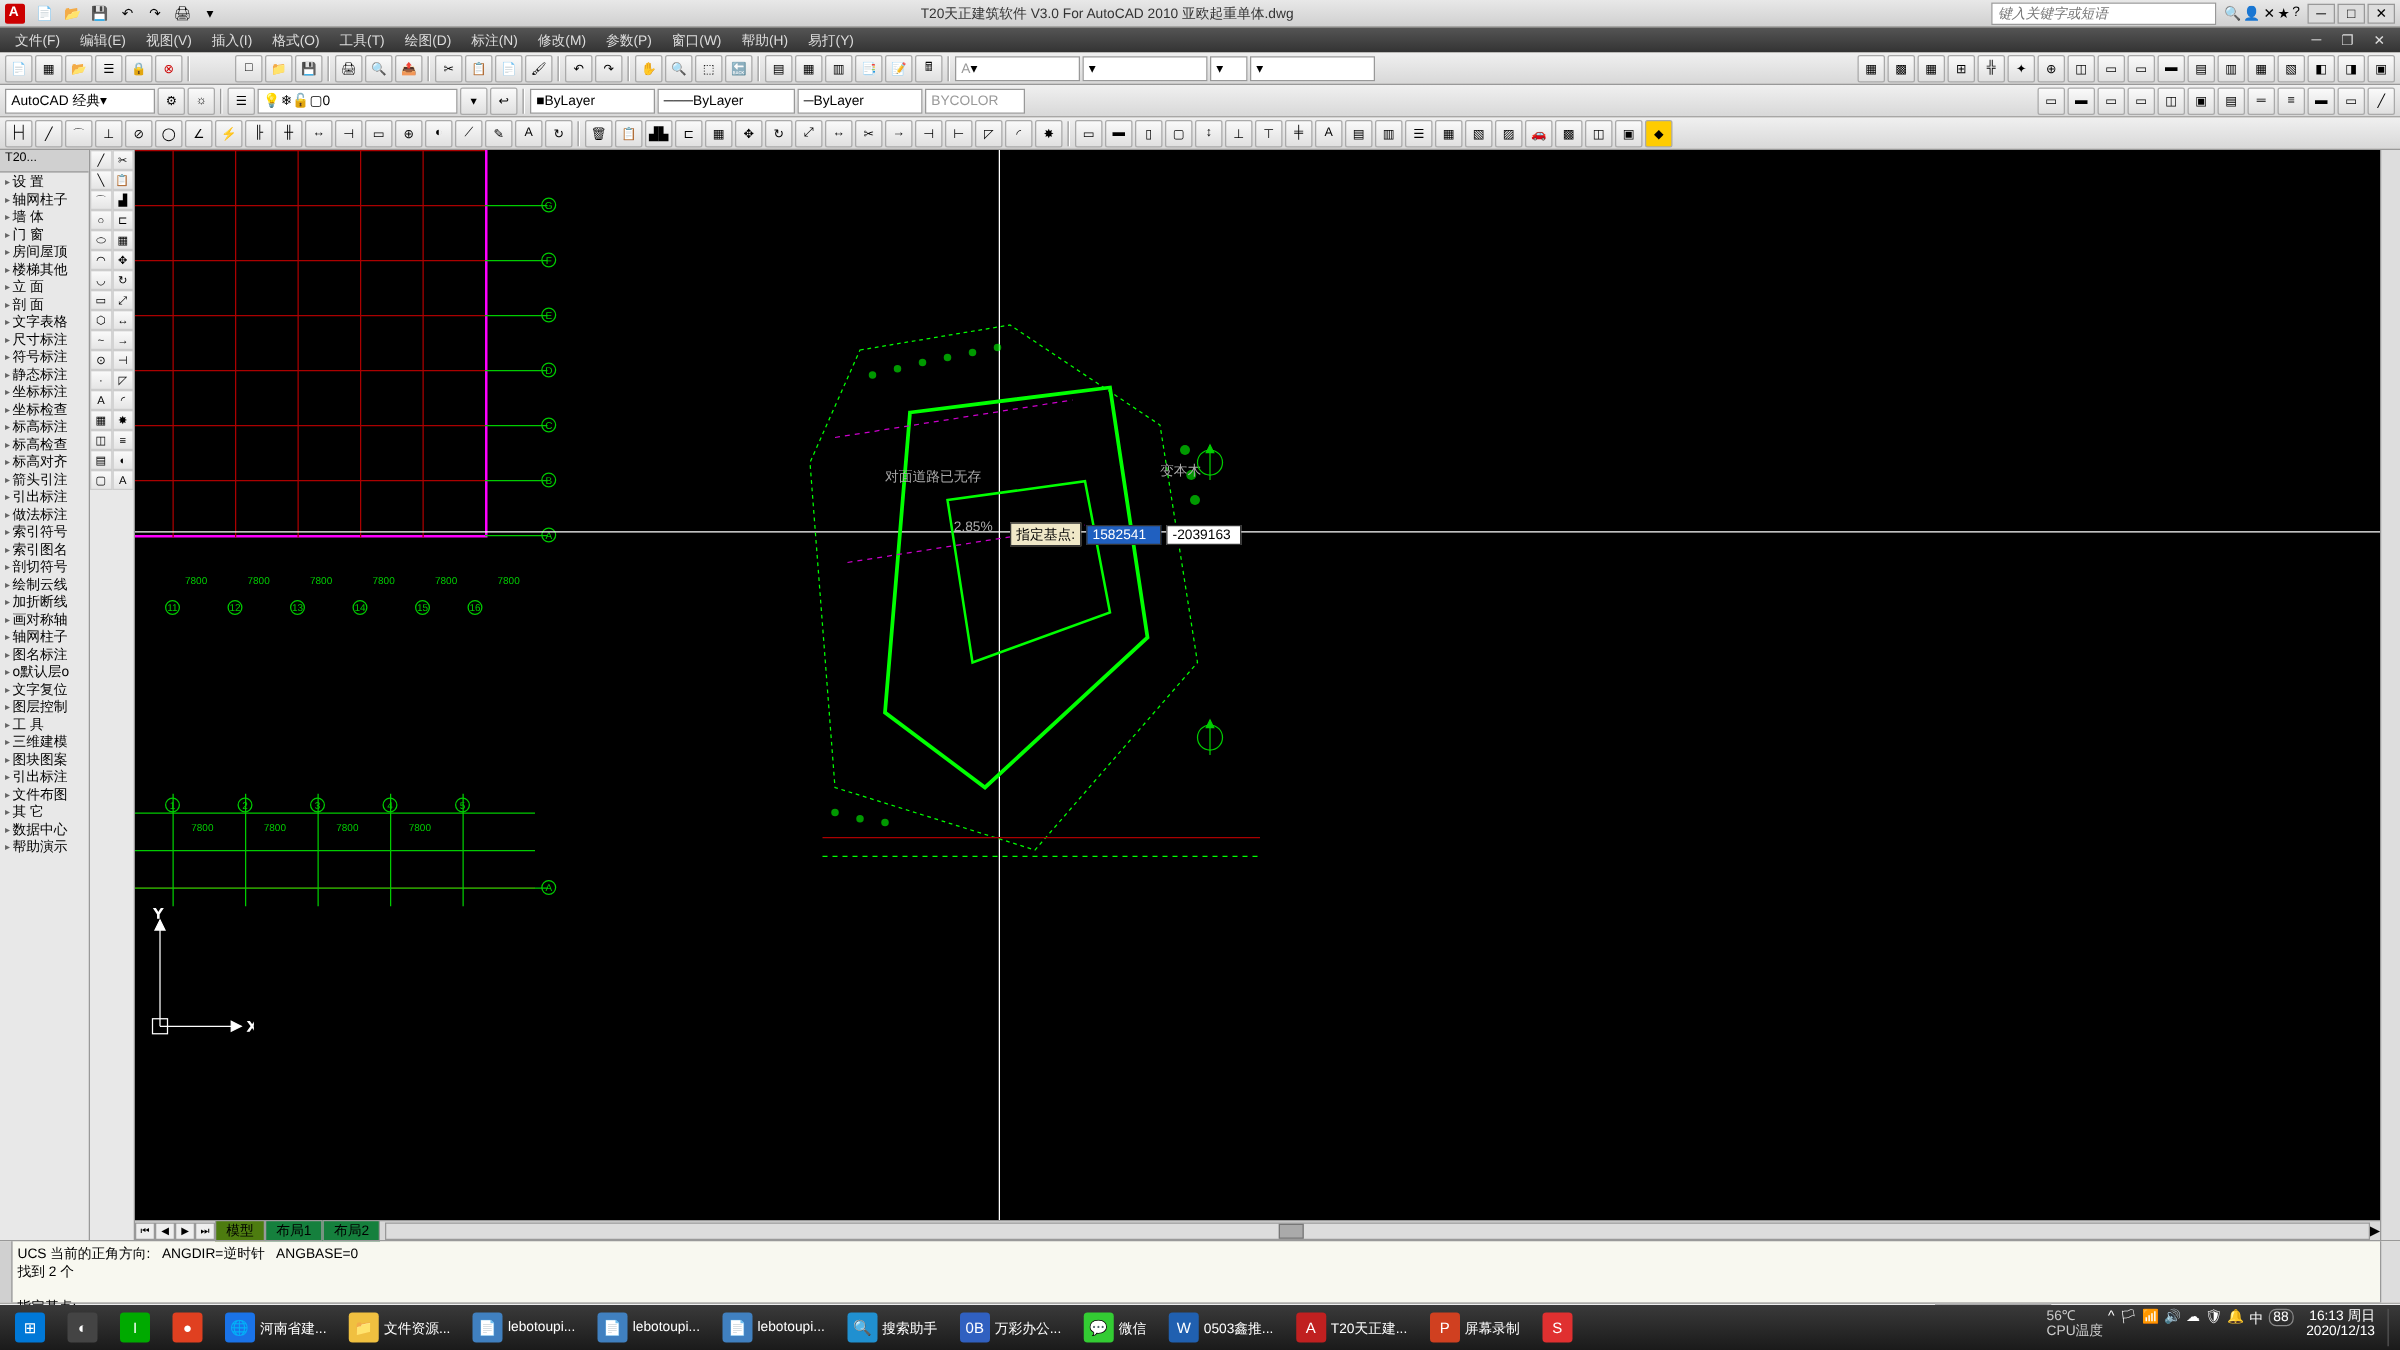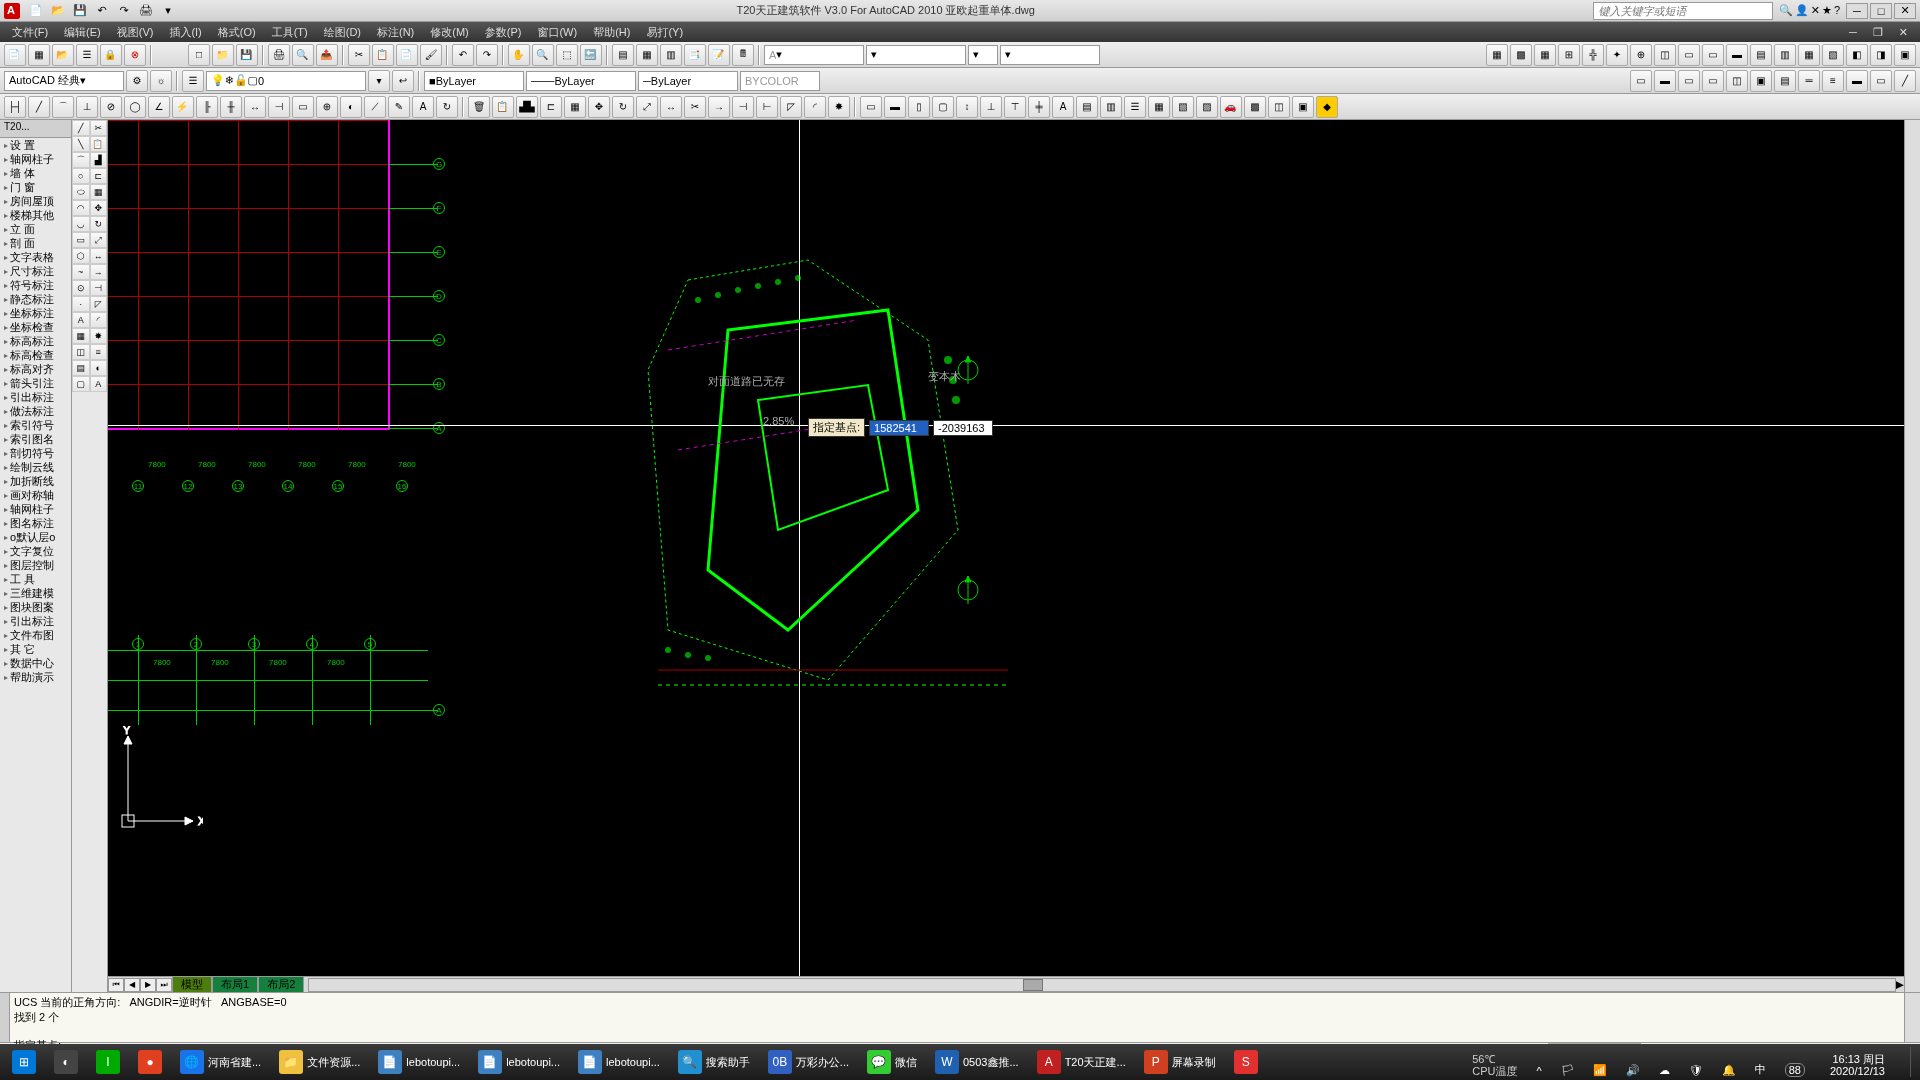--- a/index.html
+++ b/index.html
@@ -56,21 +56,21 @@
 .cmdline .handle{width:10px;background:#d0d0d0;border-right:1px solid #999}
 .cmdline .cmdtext{flex:1;padding:2px 4px;font-family:Consolas,monospace;font-size:11px;white-space:pre}
 .cmdline .vs{width:16px;background:#ddd;border-left:1px solid #999}
 .statusbar{height:22px;background:linear-gradient(#f0f0f0,#d8d8d8);border-top:1px solid #999;display:flex;align-items:center;padding:0 4px;gap:2px}
 .statusbar .sitem{padding:2px 6px;border:1px solid #aaa;background:#e8e8e8;font-size:10px;cursor:pointer}
 .statusbar .sitem.on{background:#b8d0f0;border-color:#5080c0}
 .statusbar .flex{flex:1}
 .taskbar{position:absolute;bottom:0;left:0;right:0;height:36px;background:linear-gradient(#3a3a3a,#1a1a1a);display:flex;align-items:center;padding:0 4px;gap:2px}
 .taskbar .tbitem{height:30px;padding:0 8px;display:flex;align-items:center;gap:4px;color:#fff;font-size:11px;cursor:pointer;border-radius:2px}
 .taskbar .tbicon{width:24px;height:24px;border-radius:3px;display:flex;align-items:center;justify-content:center;font-size:12px}
-.taskbar .tray{margin-left:auto;display:flex;align-items:flex-end;gap:19px;color:#fff;font-size:10px}
+.taskbar .tray{margin-left:auto;display:flex;align-items:flex-start;gap:4px;color:#fff;font-size:10px}
 .taskbar .clock{text-align:right;line-height:1.1;padding:0 6px}
 .temp-widget{display:flex;flex-direction:column;align-items:flex-start;font-size:10px;color:#ccc;line-height:1.1}
 </style>
 </head>
 <body>
 
 <div class="titlebar">
   <div class="logo"></div>
   <div class="qat">
     <div class="btn">📄</div>
@@ -426,21 +426,21 @@
           <div class="axis-label" style="left: 24px; top: 360px;">11</div>
           <div style="position: absolute; color: rgb(0, 204, 0); font-size: 8px; left: 40px; top: 340px;">7800</div>
           <div class="axis-label" style="left: 74px; top: 360px;">12</div>
           <div style="position: absolute; color: rgb(0, 204, 0); font-size: 8px; left: 90px; top: 340px;">7800</div>
           <div class="axis-label" style="left: 124px; top: 360px;">13</div>
           <div style="position: absolute; color: rgb(0, 204, 0); font-size: 8px; left: 140px; top: 340px;">7800</div>
           <div class="axis-label" style="left: 174px; top: 360px;">14</div>
           <div style="position: absolute; color: rgb(0, 204, 0); font-size: 8px; left: 190px; top: 340px;">7800</div>
           <div class="axis-label" style="left: 224px; top: 360px;">15</div>
           <div style="position: absolute; color: rgb(0, 204, 0); font-size: 8px; left: 240px; top: 340px;">7800</div>
-          <div class="axis-label" style="left: 288px; top: 360px;">16</div>
+          <div class="axis-label" style="left: 266px; top: 360px;">16</div>
           <div style="position: absolute; color: rgb(0, 204, 0); font-size: 8px; left: 290px; top: 340px;">7800</div>
         </div>
 
       <div class="crosshair-h"></div>
       <div class="crosshair-v"></div>
 
       <div class="dyn-input">
         <div class="dlabel">指定基点:</div>
         <div class="dval sel">1582541</div>
         <div class="dval">-2039163</div>

